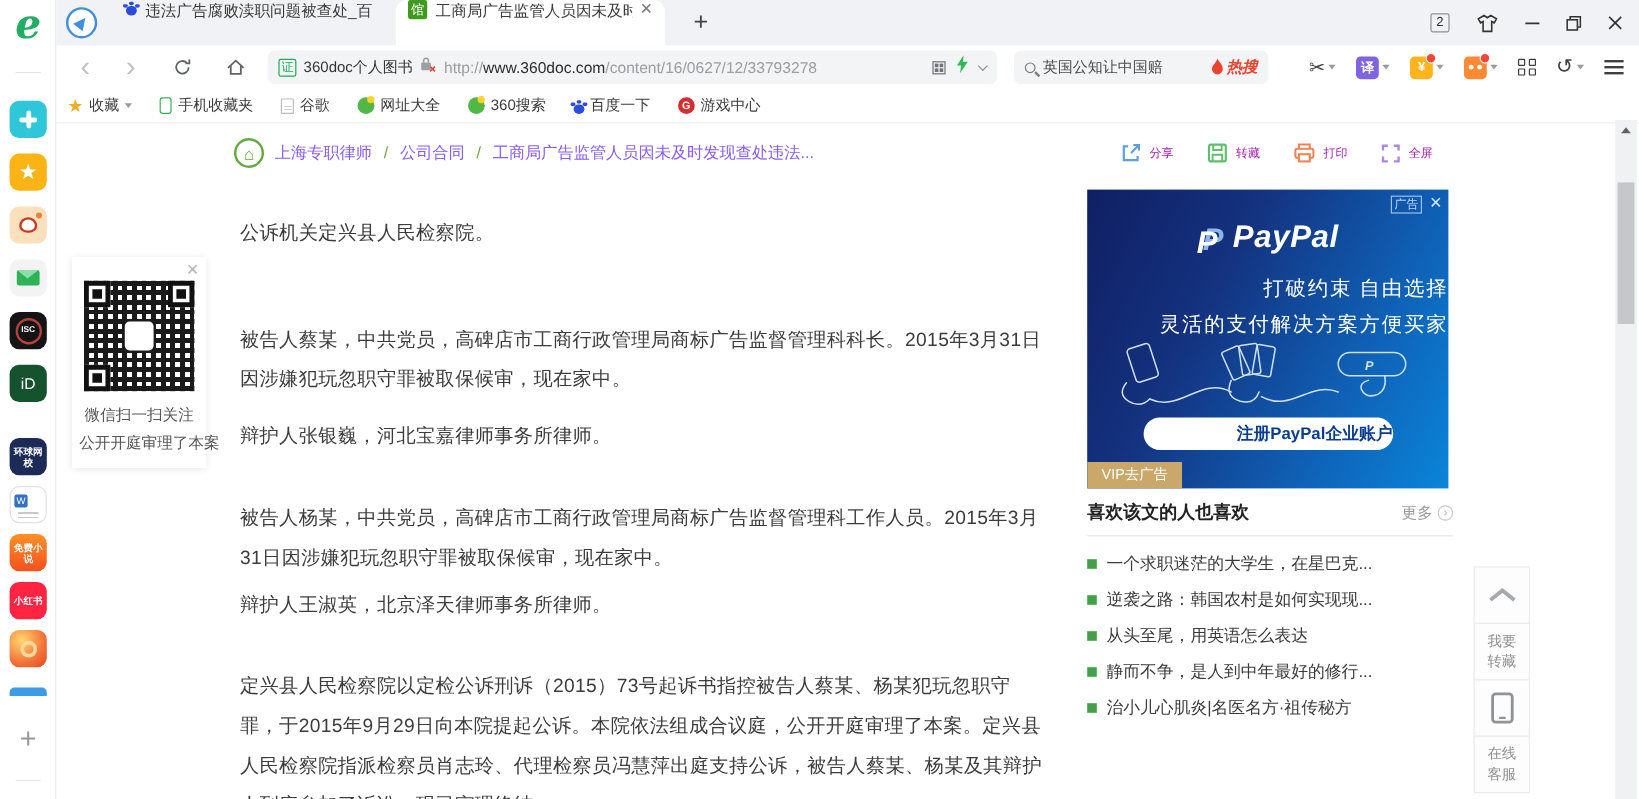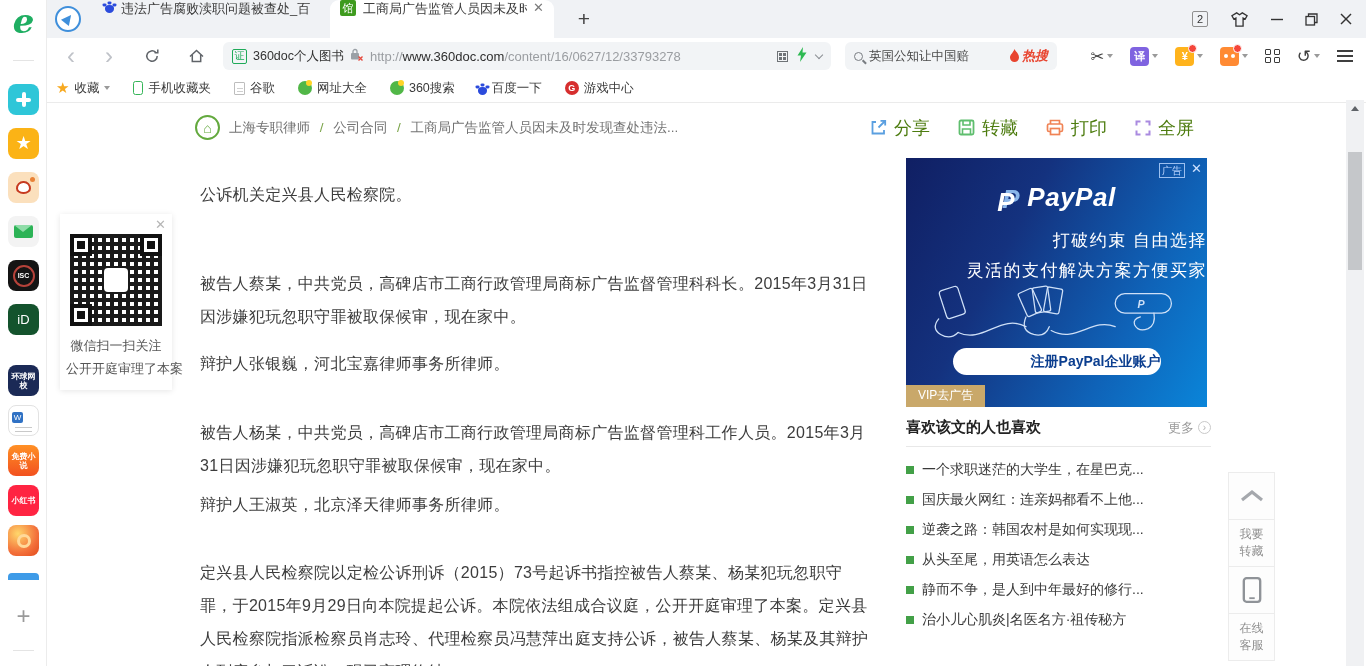--- a/index.html
+++ b/index.html
@@ -102,24 +102,24 @@
   .c360{position:relative;width:14px;height:14px;border-radius:50%;background:#51b747}
   .c360::after{content:"";position:absolute;right:0;top:-1px;width:6px;height:6px;border-radius:50%;background:#ffd427}
   .gc{width:14px;height:14px;border-radius:50%;background:#d62e2e;color:#fff;font-size:9px;font-weight:bold;display:flex;align-items:center;justify-content:center}
 
   
   .page{position:absolute;left:47px;top:103px;width:1299px;height:563px;background:#fff}
   .pghead{position:absolute;left:0;top:0;width:1299px;height:49px;background:#fff;display:flex;align-items:center}
   .crumbwrap{display:flex;align-items:center;margin-left:148px;gap:9px}
   .homecirc{width:25px;height:25px;border:2px solid #63a93e;border-radius:50%;color:#63a93e;font-size:14px;display:flex;align-items:center;justify-content:center;cursor:pointer}
   .crumbs{font-size:13.5px;color:#79a347;white-space:nowrap}
-  .crumbs a{color:#737373;text-decoration:none;cursor:pointer}
+  .crumbs a{color:#8b5cf6;text-decoration:none;cursor:pointer}
   .crumbs .sep{margin:0 6px}
   .pgactions{position:absolute;right:152px;top:0;height:49px;display:flex;align-items:center;gap:27px}
-  .pact{display:flex;align-items:center;gap:6px;font-size:18px;color:#4d7c0f;cursor:pointer}
+  .pact{display:flex;align-items:center;gap:6px;font-size:10px;color:#a21caf;cursor:pointer}
 
   .article{position:absolute;left:153px;top:75px;width:672px;font-size:16px;line-height:33px;color:#3c3c3c;letter-spacing:.3px}
   .article p{margin:0}
   .article p:nth-child(2){margin-top:56px}
   .article p:nth-child(3){margin-top:14px}
   .article p:nth-child(4){margin-top:36px}
   .article p:nth-child(5){margin-top:6px}
   .article p:nth-child(6){margin-top:35px}
 
   
@@ -474,24 +474,20 @@
             <span class="morecirc">›</span>
           </span>
       </div>
       <div style="margin-top:8px">
         <div class="rel-item">
             <span class="bullet"></span>
             <span class="txt">一个求职迷茫的大学生，在星巴克...</span>
           </div>
         <div class="rel-item">
             <span class="bullet"></span>
-            <span class="txt">国庆最火网红：连亲妈都看不上他...</span>
-          </div>
-        <div class="rel-item">
-            <span class="bullet"></span>
             <span class="txt">逆袭之路：韩国农村是如何实现现...</span>
           </div>
         <div class="rel-item">
             <span class="bullet"></span>
             <span class="txt">从头至尾，用英语怎么表达</span>
           </div>
         <div class="rel-item">
             <span class="bullet"></span>
             <span class="txt">静而不争，是人到中年最好的修行...</span>
           </div>

